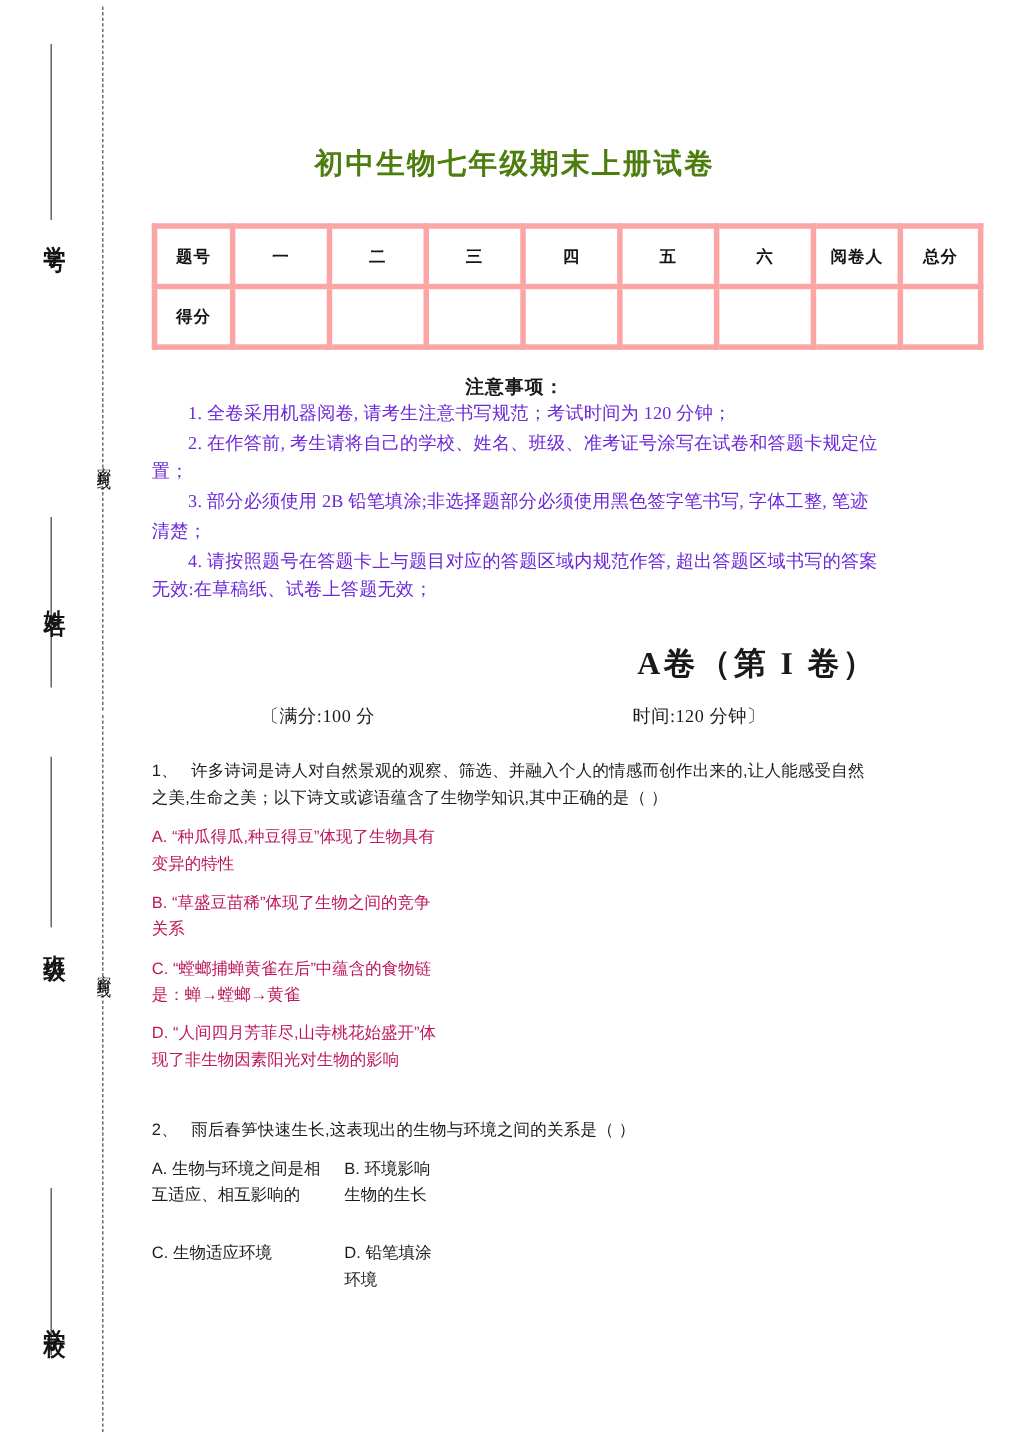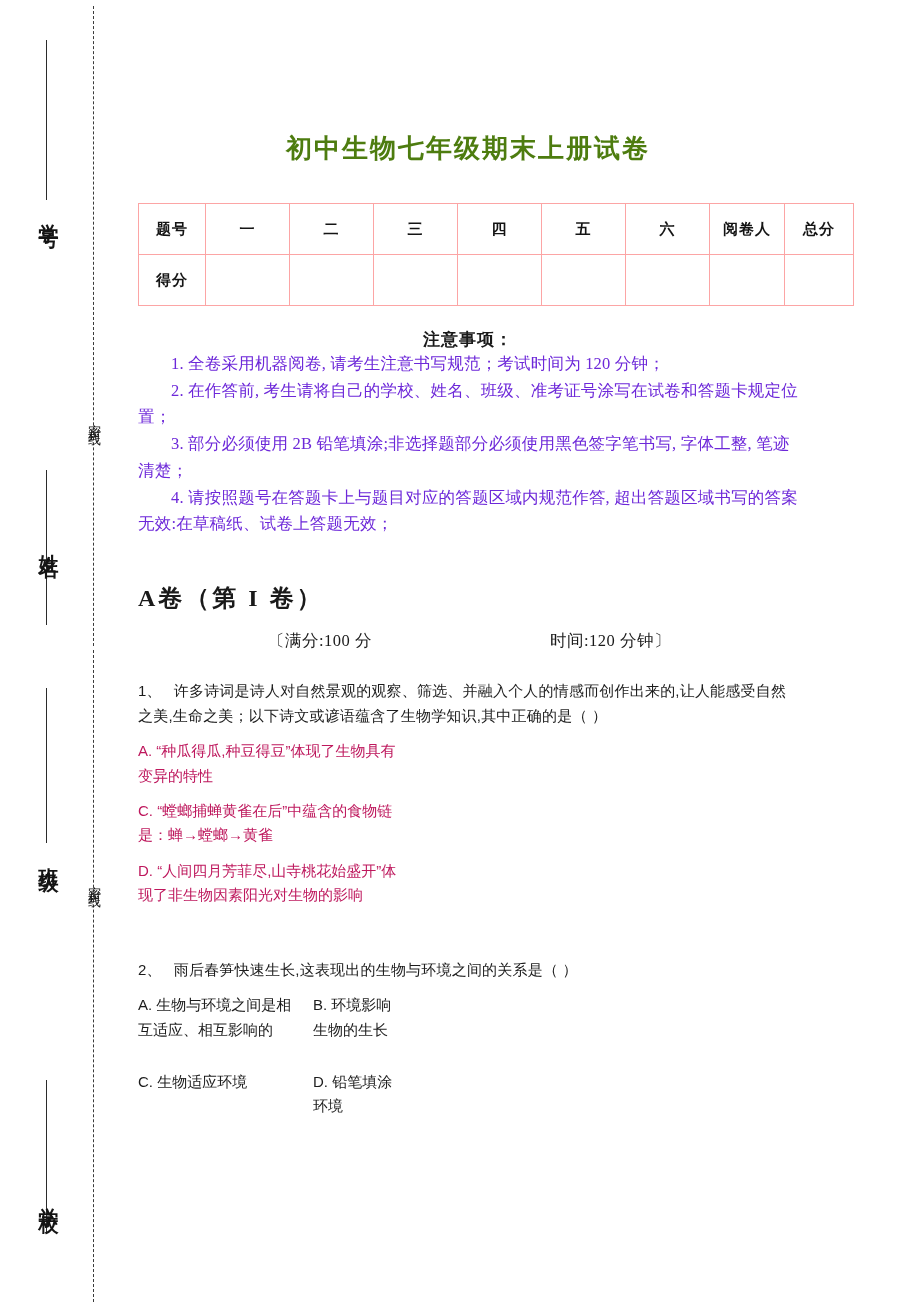--- a/index.html
+++ b/index.html
@@ -74,21 +74,21 @@
   }
 
   
   table.score {
     margin-top: 37px;
     width: 652px;
     border-collapse: collapse;
     table-layout: fixed;
   }
   table.score td {
-    border: 1px solid #fca5a5;
+    border: 5px solid #fca5a5;
     height: 48px;
     text-align: center;
     vertical-align: middle;
     font-family: "Liberation Serif", "DejaVu Serif", serif;
     font-weight: 700;
     font-size: 15px;
     letter-spacing: 1px;
     color: #141414;
   }
   table.score td.lab { width: 64px; }
@@ -109,37 +109,37 @@
     font-family: "Liberation Serif", "DejaVu Serif", serif;
     font-size: 16.5px;
     line-height: 1.62;
     text-indent: 33px;
     letter-spacing: 0.2px;
     color: #6d28d9;
   }
 
   
   .paper-a {
-    margin-top: 44px;
-    text-align: left;
-    font-family: "Liberation Serif", "DejaVu Serif", serif;
-    font-weight: 700;
-    font-size: 24px;
+    margin-top: 34px;
+    text-align: right;
+    font-family: "Liberation Serif", "DejaVu Serif", serif;
+    font-weight: 700;
+    font-size: 29px;
     letter-spacing: 3px;
   }
   .meta-row {
     margin-top: 16px;
     position: relative;
     height: 24px;
     font-family: "Liberation Serif", "DejaVu Serif", serif;
     font-size: 16.5px;
     letter-spacing: 0.5px;
   }
-  .meta-left  { position: absolute; left: 130px; }
-  .meta-right { position: absolute; left: 412px; }
+  .meta-left  { position: absolute; left: 99px; }
+  .meta-right { position: absolute; left: 437px; }
 
   
   .sec-head {
     margin-top: 42px;
     font-family: "Liberation Serif", "DejaVu Serif", serif;
     font-weight: 700;
     font-size: 18px;
     letter-spacing: 2px;
   }
   .q-block { margin-top: 24px; }
@@ -240,30 +240,34 @@
   <div class="q-block">
     <div class="q-stem">
       <span class="qnum">1、</span><span>许多诗词是诗人对自然景观的观察、筛选、并融入个人的情感而创作出来的,让人能感受自然之美,生命之美；以下诗文或谚语蕴含了生物学知识,其中正确的是（    ）</span>
     </div>
 
     <div class="opt">
       <span class="ln">A.  “种瓜得瓜,种豆得豆”体现了生物具有</span>
       <span class="ln cont">变异的特性</span>
     </div>
     <div class="opt">
+      <span class="ln">B.  “草盛豆苗稀”体现了生物之间的竞争</span>
+      <span class="ln cont">关系</span>
+    </div>
+    <div class="opt">
       <span class="ln">C.  “螳螂捕蝉黄雀在后”中蕴含的食物链</span>
       <span class="ln cont">是：蝉→螳螂→黄雀</span>
     </div>
     <div class="opt">
       <span class="ln">D.  “人间四月芳菲尽,山寺桃花始盛开”体</span>
       <span class="ln cont">现了非生物因素阳光对生物的影响</span>
     </div>
   </div>
 
-  <div class="q-block" style="margin-top:50px;">
+  <div class="q-block" style="margin-top:38px;">
     <div class="q-stem">
       <span class="qnum">2、</span><span>雨后春笋快速生长,这表现出的生物与环境之间的关系是（    ）</span>
     </div>
 
     <div class="opt-grid">
       <div class="cell">
         <span class="ln">A. 生物与环境之间是相</span>
         <span class="ln">互适应、相互影响的</span>
       </div>
       <div class="cell">

